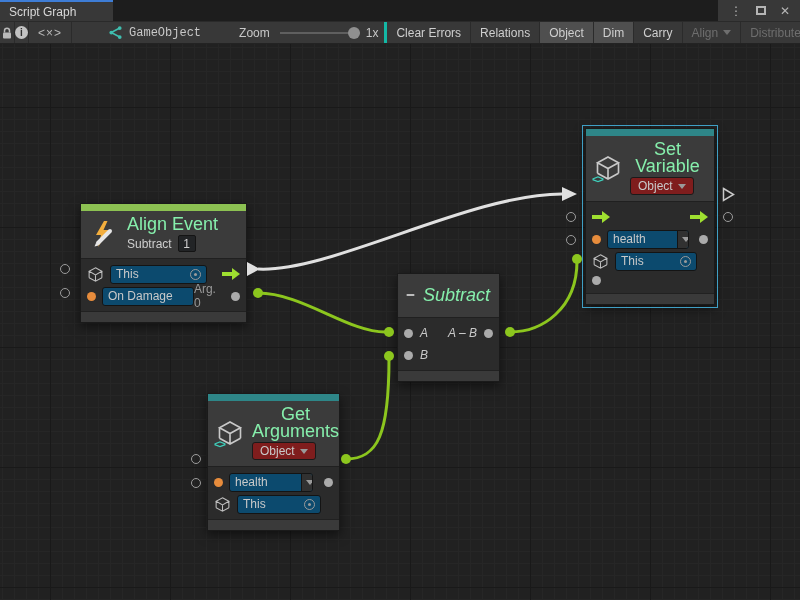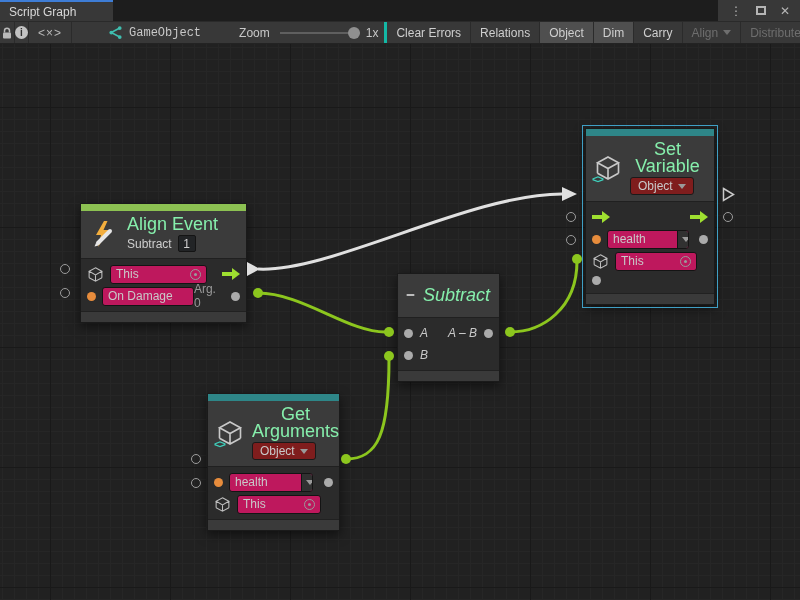--- a/index.html
+++ b/index.html
@@ -62,21 +62,21 @@
     border-bottom:1px solid #202020; }
   .nhead-col { margin-left:8px; }
   .ntitle { color:#86efac; font-size:18px; line-height:17px;text-align:center; }
   .nsub { display:flex; align-items:center; margin-top:2px; color:#cfcfcf; }
   .nbody { padding:4px 6px; }
   .nrow { display:flex; align-items:center; height:22px; }
   .nrow.short { height:17px; }
   .nfoot { height:11px; background:#3a3a3a; border-top:1px solid #212121; }
   .sp { flex:1; }
 
-  .field { display:flex; align-items:center; background:#be185d; border:1px solid #141414;
+  .field { display:flex; align-items:center; background:#0c4a6e; border:1px solid #141414;
     border-radius:3px; height:19px; padding:0 5px; color:#c9c9c9; margin-left:6px; overflow:hidden; }
   .field .dd-btn { margin-left:auto; display:flex; align-items:center; justify-content:center;
     width:16px; height:19px; margin-right:-5px; background:#313131; border-left:1px solid #141414; }
   .field .dd-btn .caret { margin:0; }
   .obj-dd { display:inline-flex; align-items:center; background:#7f1d1d; border:1px solid #1a1a1a;
     border-radius:3px; height:18px; padding:0 7px; color:#c9c9c9; }
   .argbox { display:inline-flex; align-items:center; justify-content:center; background:#222426;
     border:1px solid #141414; border-radius:2px; width:18px; height:17px; margin-left:6px; color:#d0d0d0; }
 
   .dot { width:9px; height:9px; border-radius:50%; flex:0 0 auto; }

